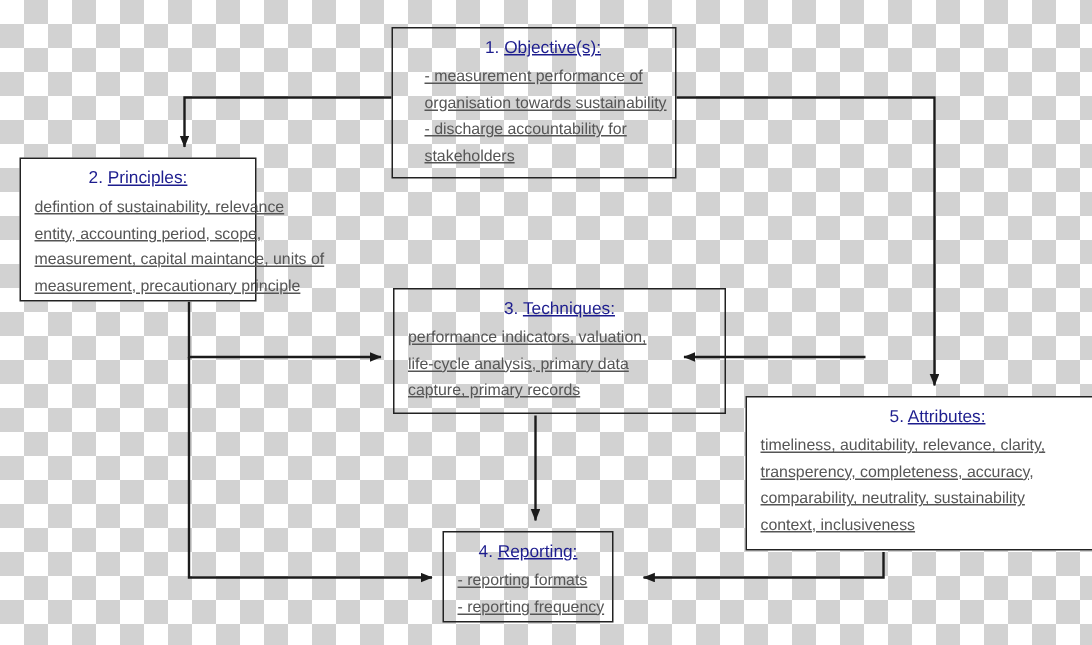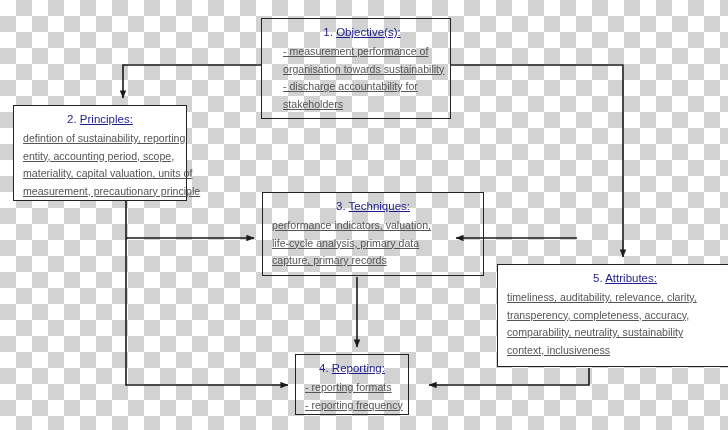--- a/index.html
+++ b/index.html
@@ -67,21 +67,21 @@
     line-height: 17.5px;
   }
   .node-body .ln {
     display: block;
     white-space: nowrap;
     text-decoration: underline;
   }
 
   
   #node-objectives { left: 261px; top: 18px; width: 190px; height: 101px; padding-left: 21px; }
-  #node-principles { left: 13px;  top: 105px; width: 174px; height: 96px; }
+  #node-principles { left: 13px;  top: 105px; width: 158px; height: 96px; }
   #node-techniques { left: 262px; top: 192px; width: 222px; height: 84px; }
   #node-reporting  { left: 295px; top: 354px; width: 114px; height: 61px; }
   #node-attributes { left: 497px; top: 264px; width: 256px; height: 103px; }
 
   #node-principles .node-body .ln,
   #node-attributes .node-body .ln { text-align: left; }
 </style>
 </head>
 <body>
 
@@ -124,23 +124,23 @@
       <span class="ln">stakeholders</span>
     </span>
   </div>
 
   <div class="node opaque" id="node-principles">
     <span class="node-title">
       <span>2.</span>
       <span class="tw">Principles:</span>
     </span>
     <span class="node-body">
-      <span class="ln">defintion of  sustainability, reporting</span>
+      <span class="ln">defintion of  sustainability, relevance</span>
       <span class="ln">entity, accounting period, scope,</span>
-      <span class="ln">materiality, capital valuation, units of</span>
+      <span class="ln">measurement, capital maintance, units of</span>
       <span class="ln">measurement, precautionary principle</span>
     </span>
   </div>
 
   <div class="node transparent" id="node-techniques">
     <span class="node-title">
       <span>3.</span>
       <span class="tw">Techniques:</span>
     </span>
     <span class="node-body">

